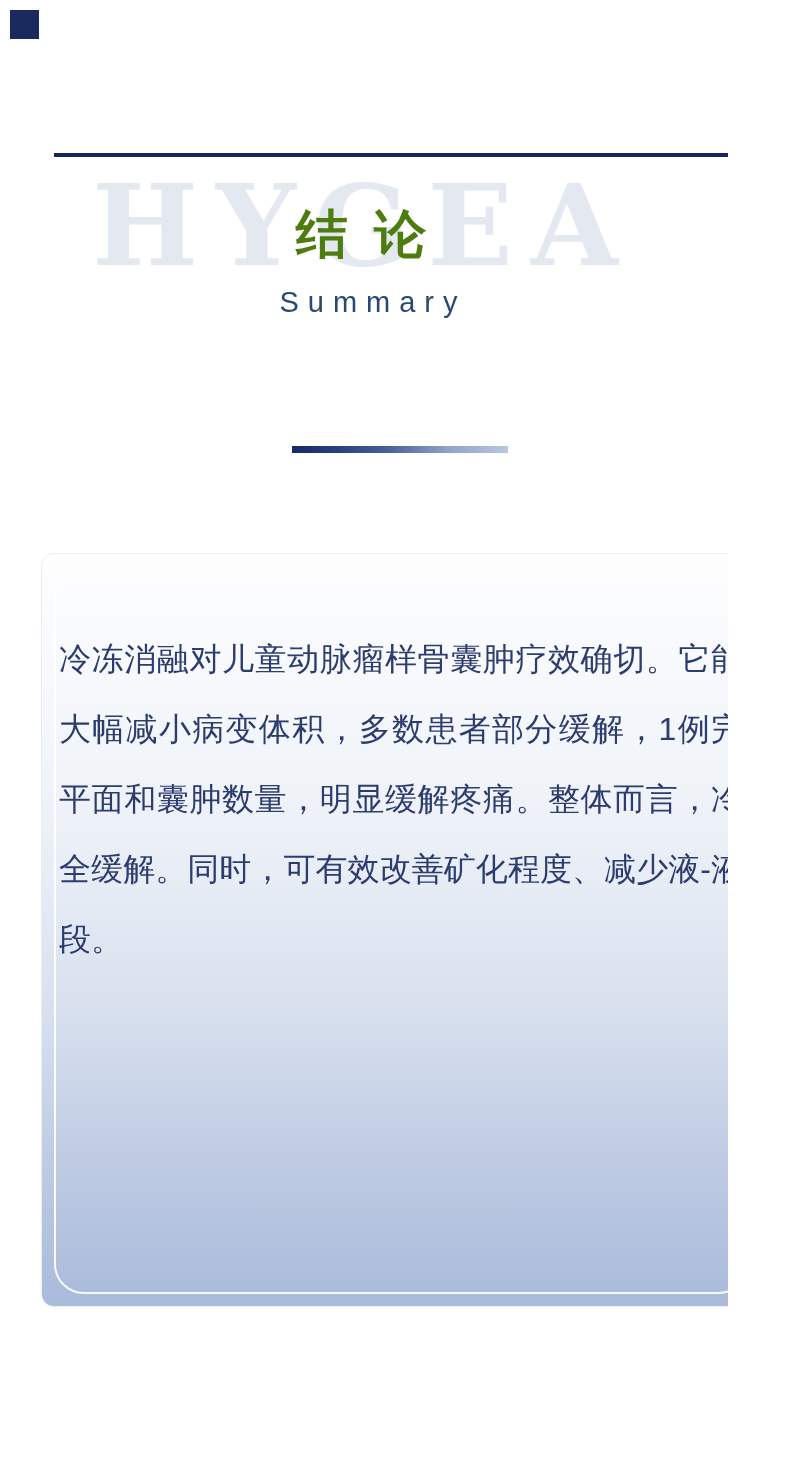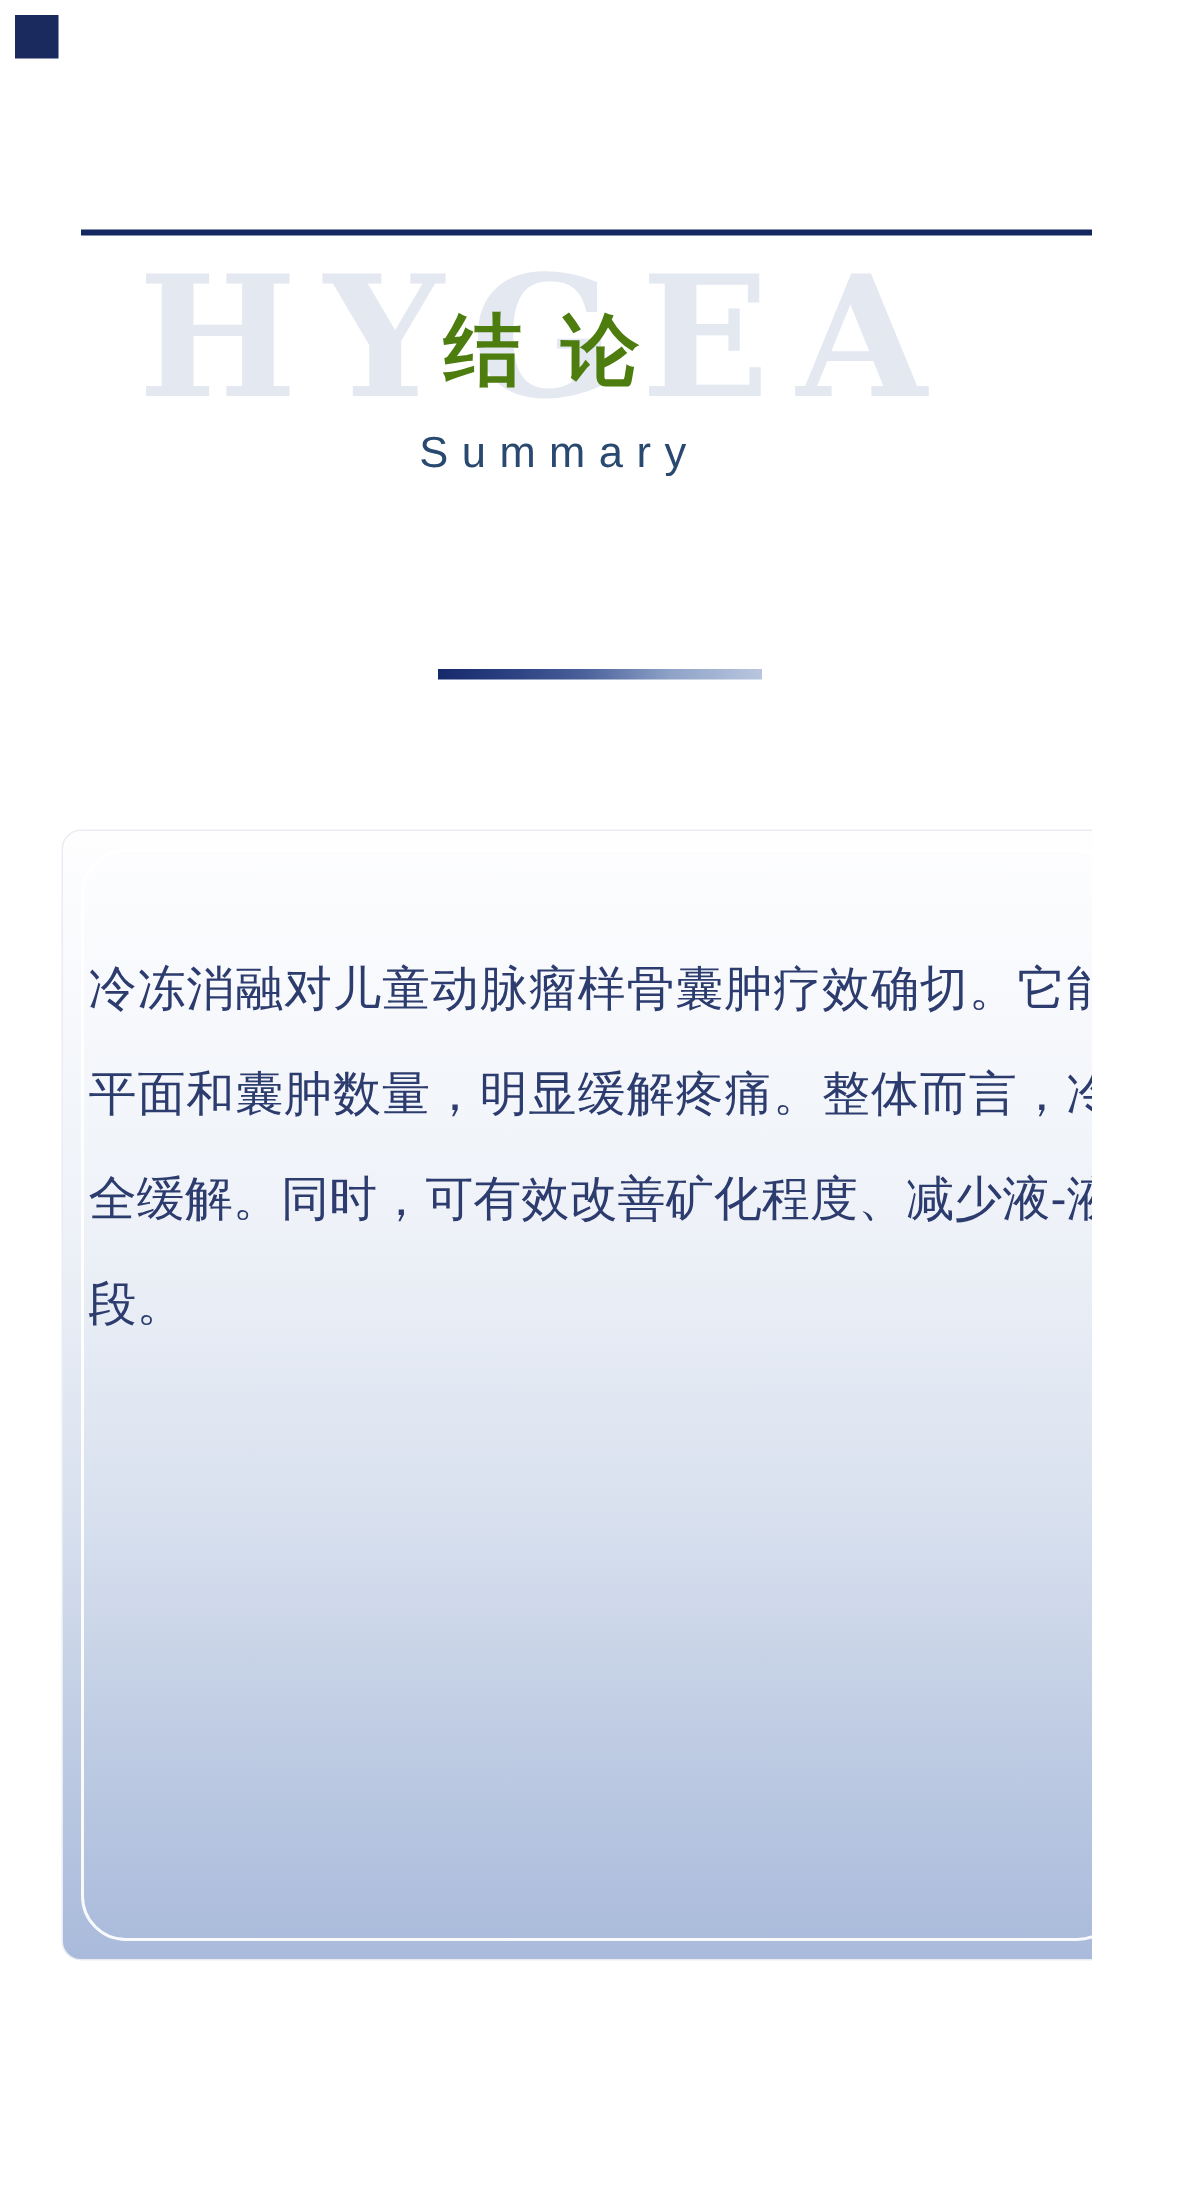--- a/index.html
+++ b/index.html
@@ -123,19 +123,20 @@
     <h1 class="title">结 论</h1>
     <div class="subtitle">Summary</div>
   </div>
 
   <div class="divider-bar"></div>
 
   <div class="card">
     <div class="card-inner-border"></div>
     <div class="card-text">
       <div class="line">冷冻消融对儿童动脉瘤样骨囊肿疗效确切。它能</div>
+      <div class="line">大幅减小病变体积，多数患者部分缓解，1例完</div>
       <div class="line">平面和囊肿数量，明显缓解疼痛。整体而言，冷</div>
       <div class="line">全缓解。同时，可有效改善矿化程度、减少液-液</div>
       <div class="line last">段。</div>
     </div>
   </div>
 
 </div>
 
 </body></html>

